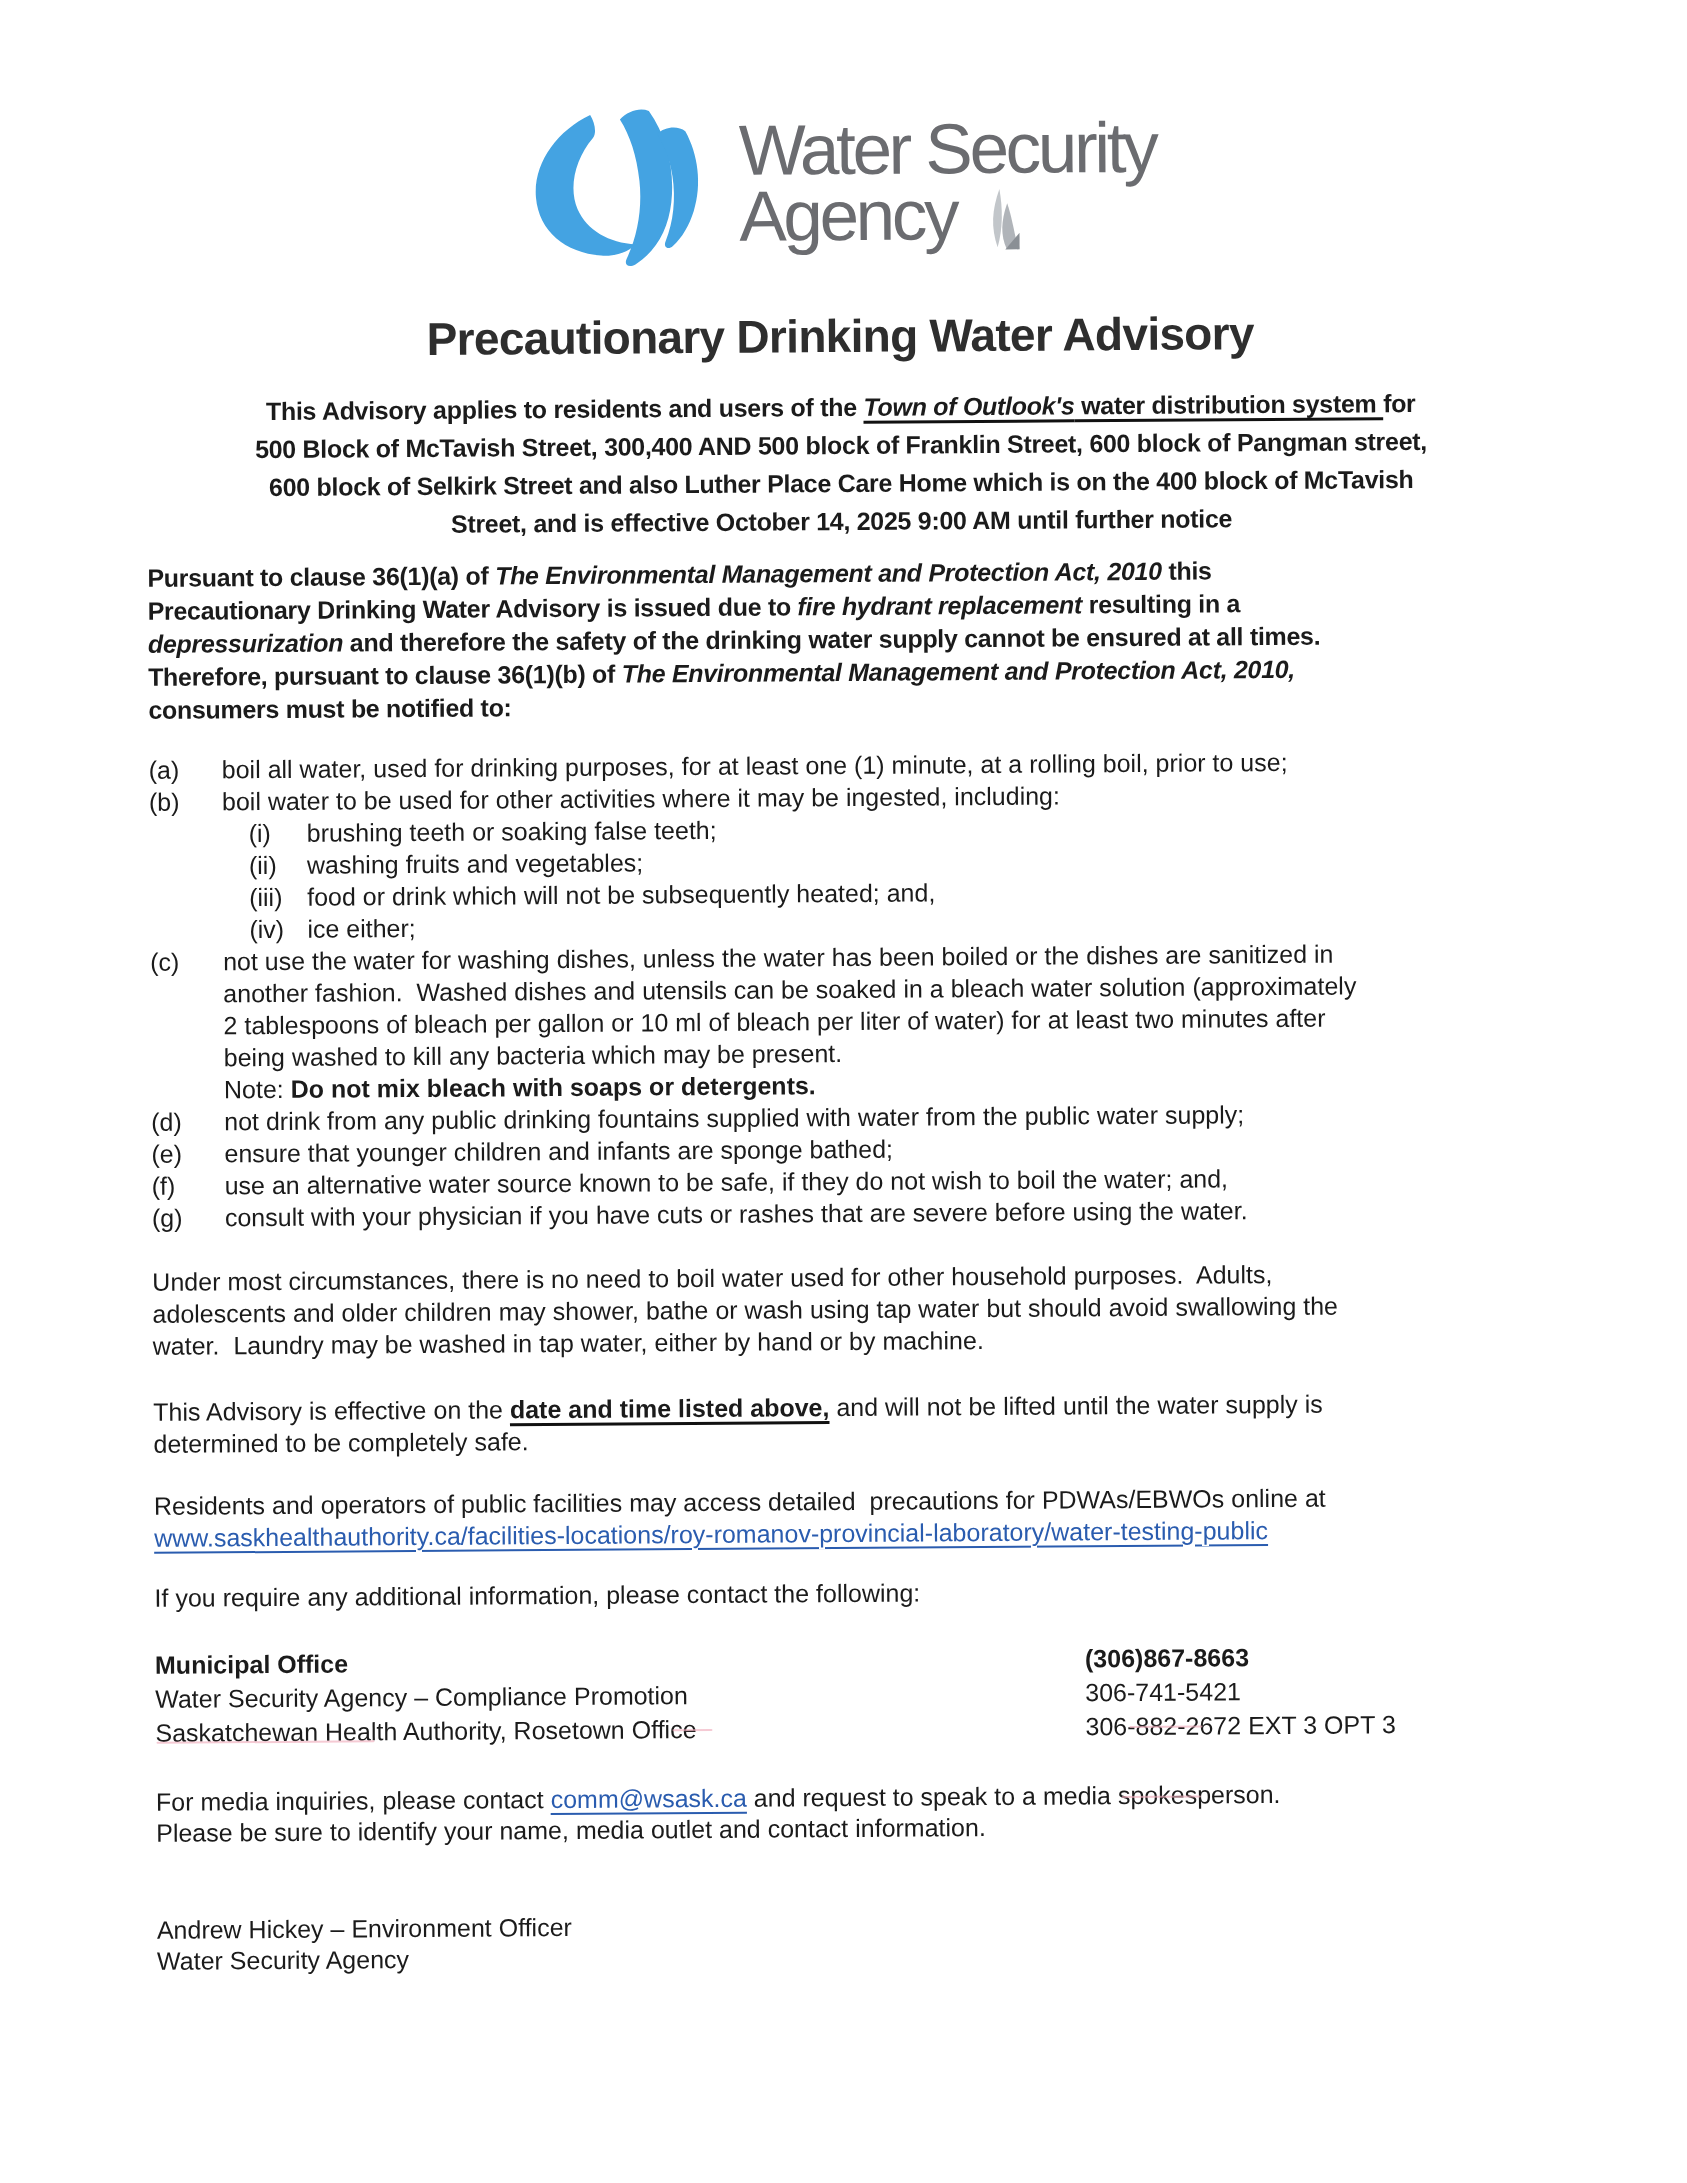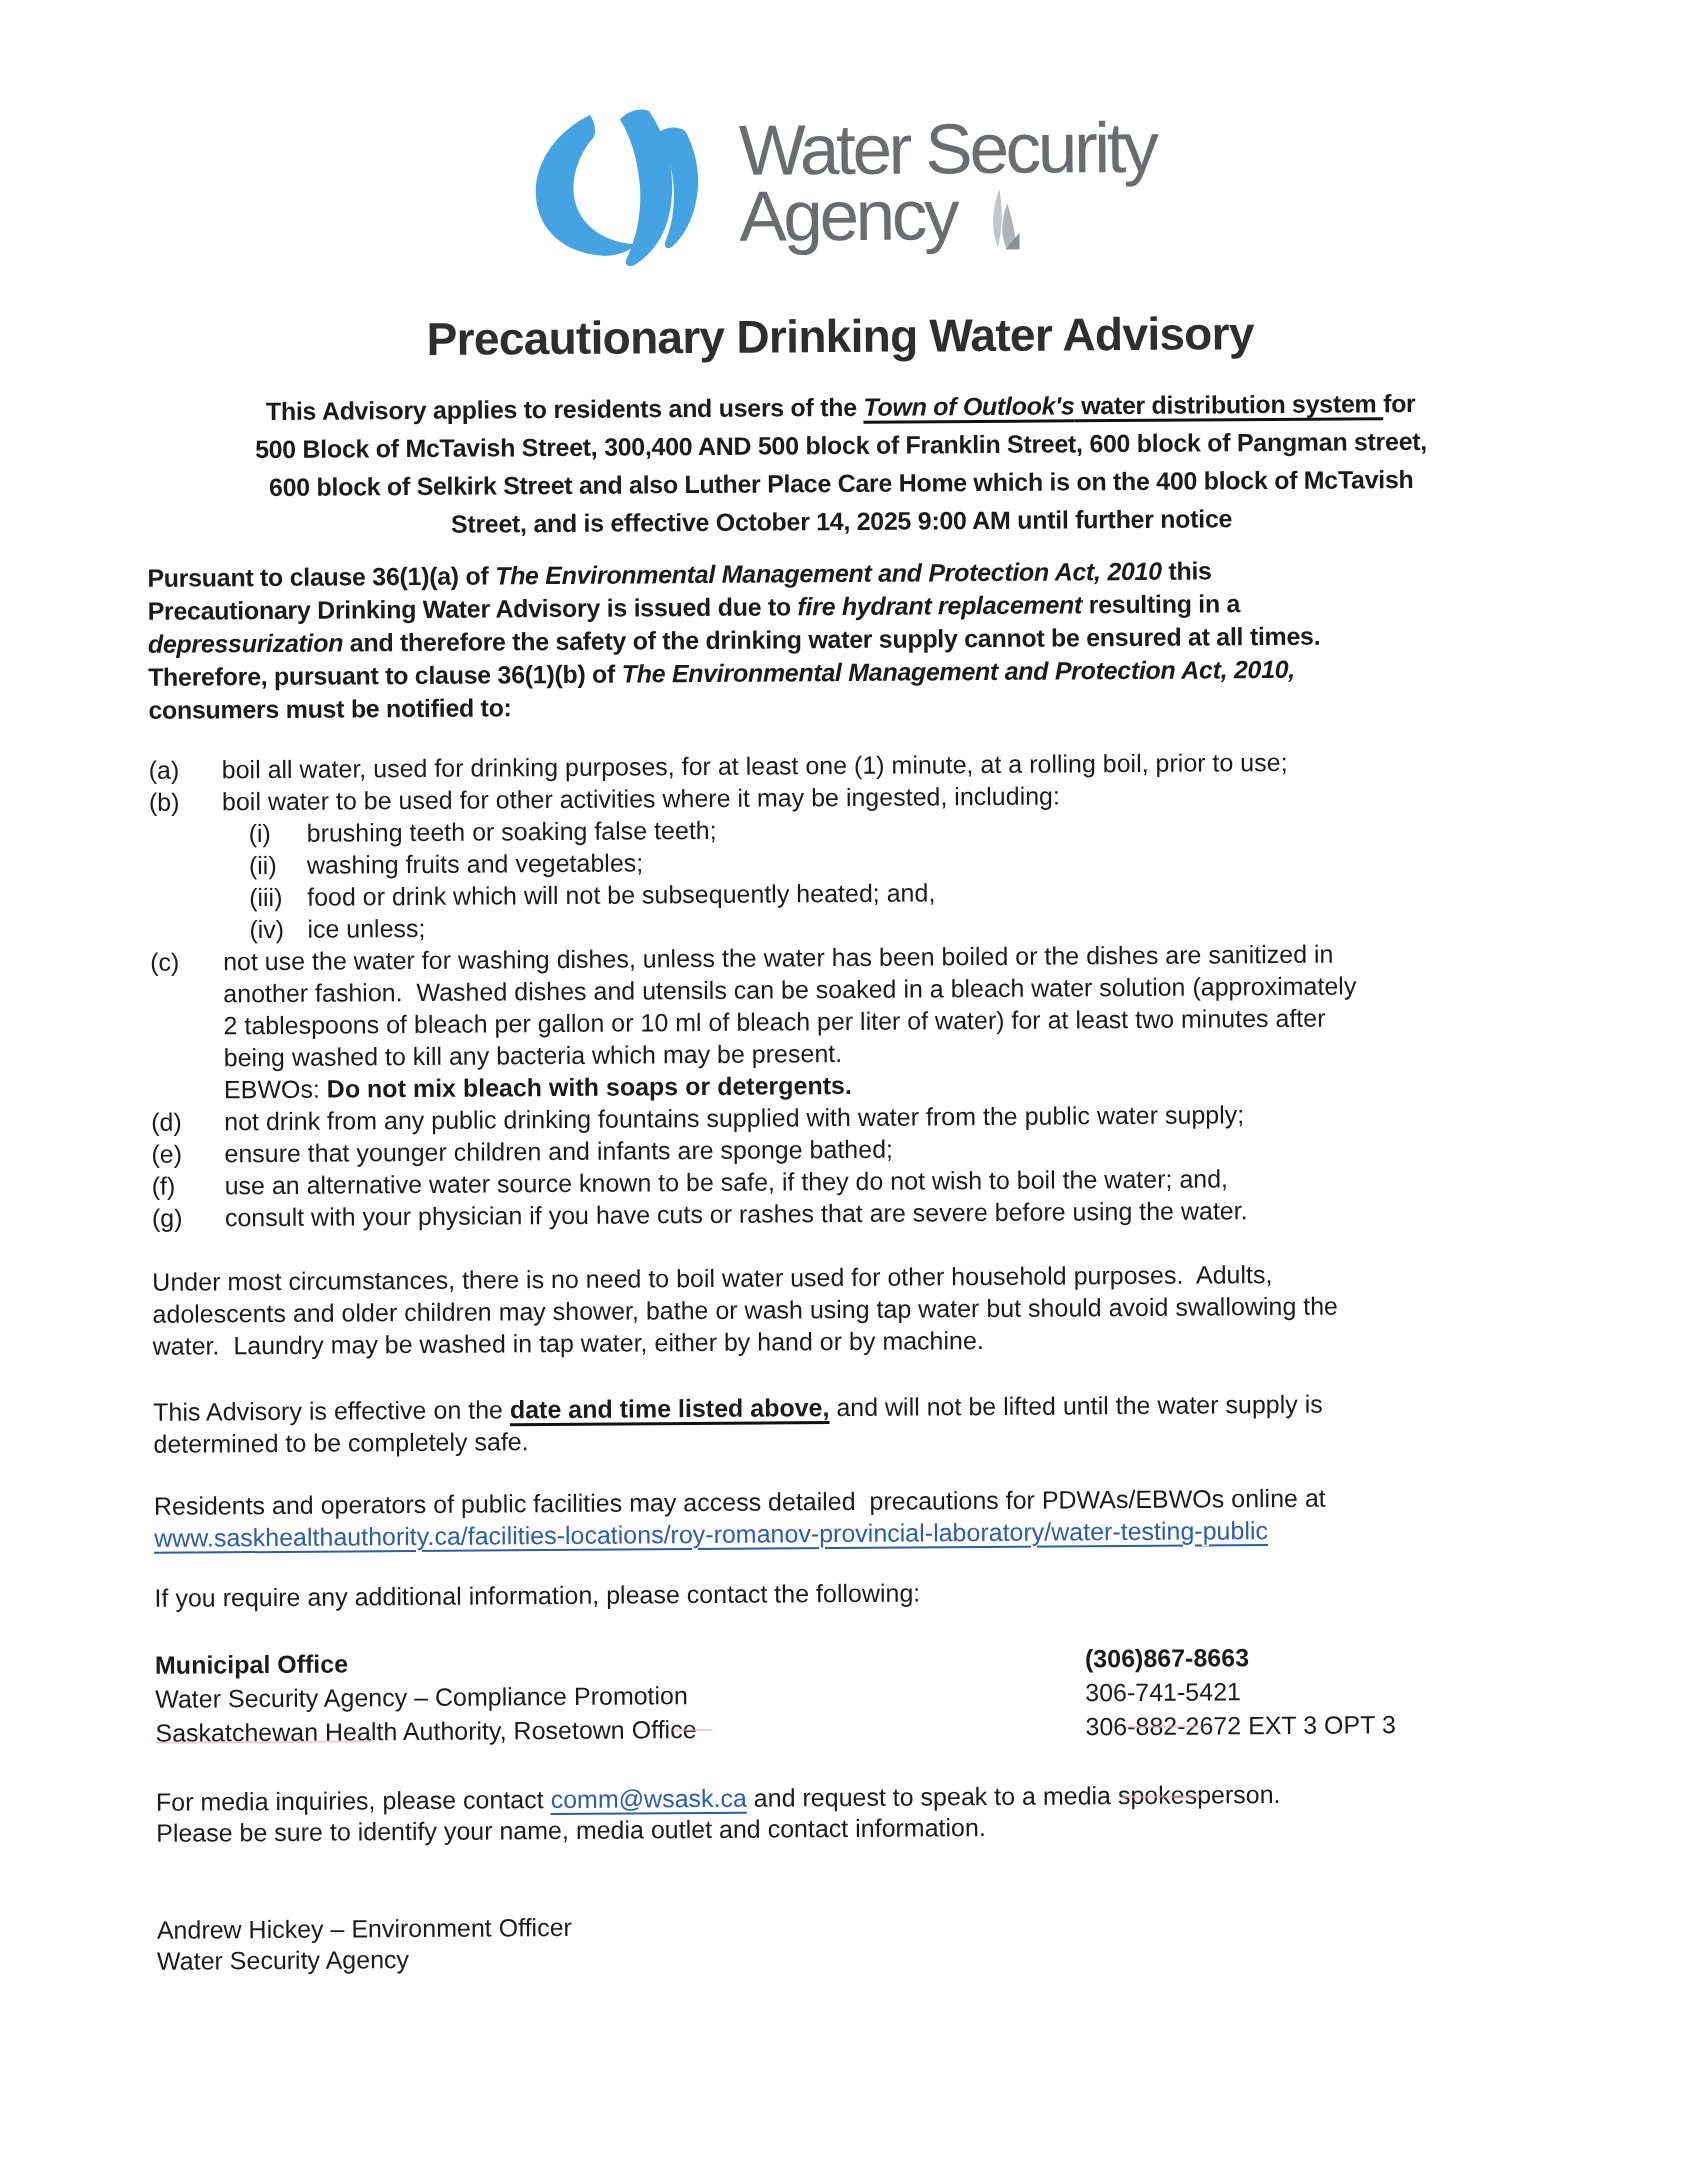--- a/index.html
+++ b/index.html
@@ -122,33 +122,33 @@
           </div>
           <div class="li sub">
             <span class="li-label">(iii)</span>
             <div class="li-body">
               <div class="li-par"><span class="">food or drink which will not be subsequently heated; and,</span></div>
             </div>
           </div>
           <div class="li sub">
             <span class="li-label">(iv)</span>
             <div class="li-body">
-              <div class="li-par"><span class="">ice unless;</span></div>
+              <div class="li-par"><span class="">ice either;</span></div>
             </div>
           </div>
         </div>
       </div>
       <div class="li">
         <span class="li-label">(c)</span>
         <div class="li-body">
           <div class="li-par"><span class="">not use the water for washing dishes, unless the water has been boiled or the dishes are sanitized in
 another fashion.  Washed dishes and utensils can be soaked in a bleach water solution (approximately
 2 tablespoons of bleach per gallon or 10 ml of bleach per liter of water) for at least two minutes after
 being washed to kill any bacteria which may be present.</span></div>
-          <div class="li-par"><span class="">EBWOs: </span><span class="b">Do not mix bleach with soaps or detergents.</span></div>
+          <div class="li-par"><span class="">Note: </span><span class="b">Do not mix bleach with soaps or detergents.</span></div>
         </div>
       </div>
       <div class="li">
         <span class="li-label">(d)</span>
         <div class="li-body">
           <div class="li-par"><span class="">not drink from any public drinking fountains supplied with water from the public water supply;</span></div>
         </div>
       </div>
       <div class="li">
         <span class="li-label">(e)</span>

